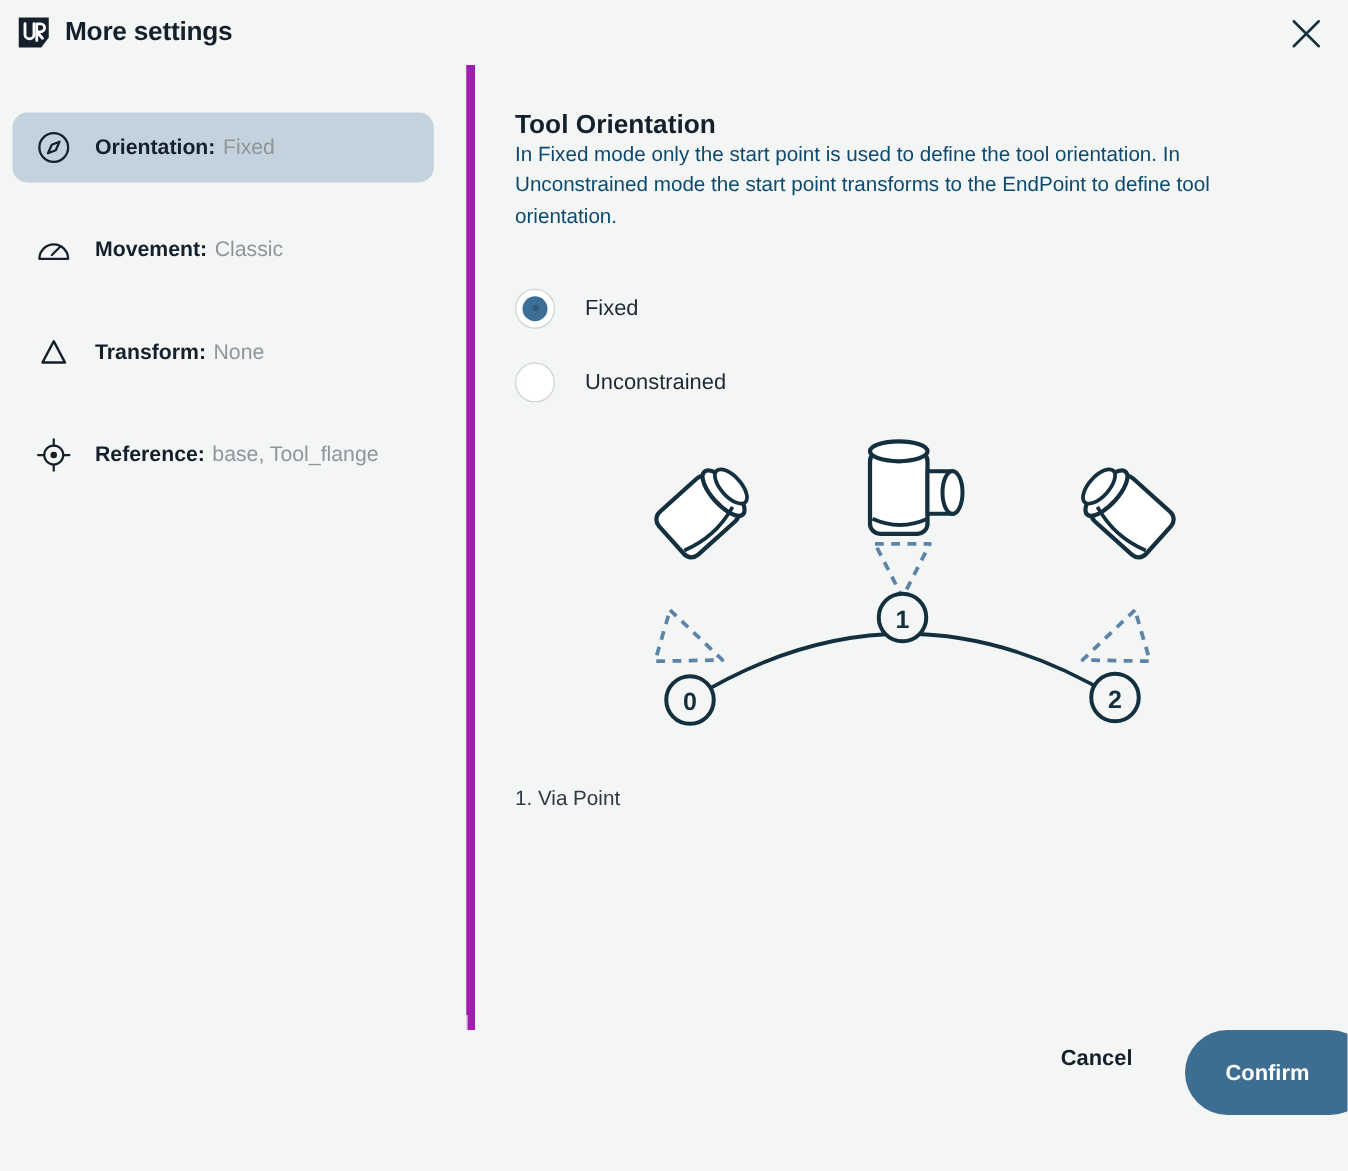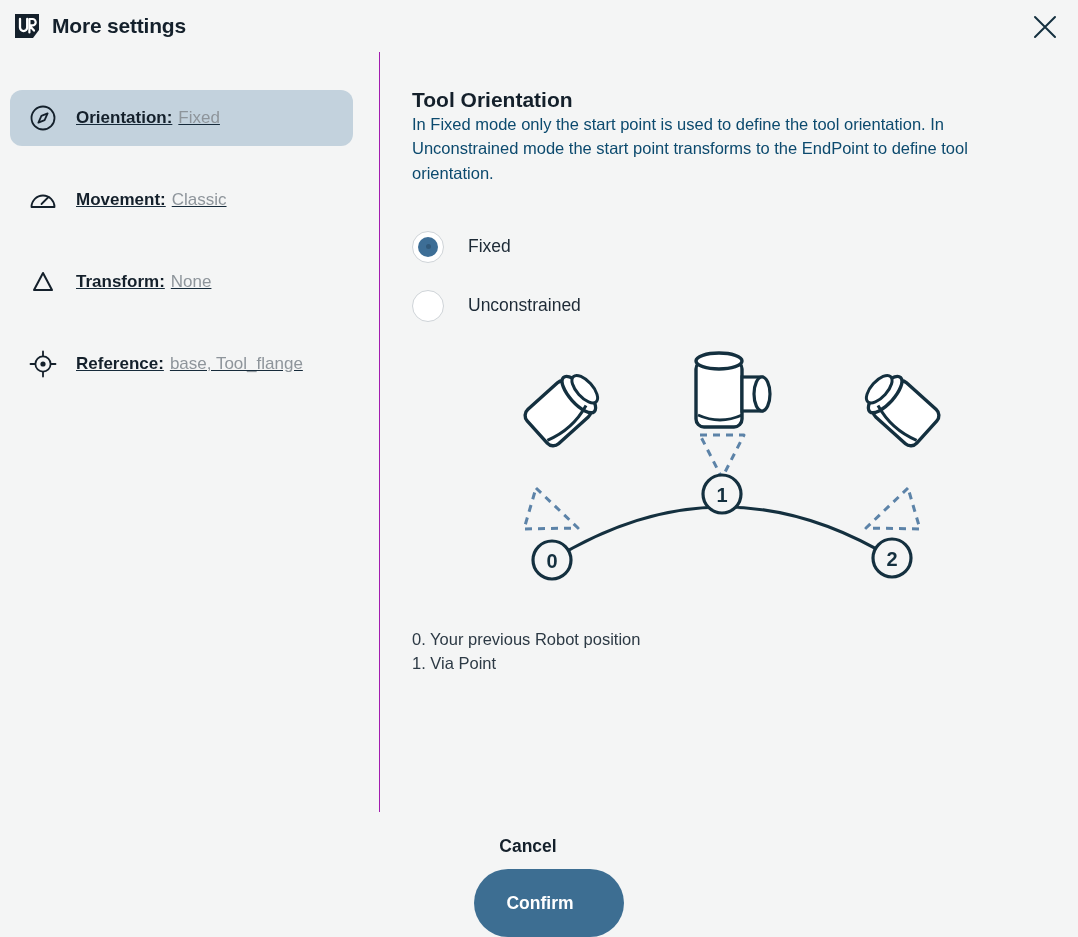--- a/index.html
+++ b/index.html
@@ -52,23 +52,22 @@
   
   .dialog-body {
     display: flex;
     height: 772px;
   }
 
   .sidebar {
     width: 380px;
     flex: 0 0 380px;
     padding: 38px 0 0 0;
-    border-right: 1px solid #a21caf;
+    border-right: 7px solid #a21caf;
     position: relative;
-    text-decoration: underline;
   }
   .sidebar::after {
     content: "";
     position: absolute;
     right: -1px;
     bottom: 0;
     width: 1px;
     height: 12px;
     background: #f4f5f5;
   }
@@ -183,24 +182,23 @@
   }
 
   
   .footer {
     position: absolute;
     left: 0;
     right: 0;
     bottom: 0;
     height: 113px;
     display: flex;
-    align-items: center;
+    align-items: flex-start;
     justify-content: flex-end;
     padding-right: 0;
-    flex-direction: column;
   }
   .btn-cancel {
     font-size: 17.5px;
     font-weight: bold;
     color: #14202b;
     background: none;
     border: none;
     padding: 12px 20px;
     cursor: pointer;
     font-family: inherit;
@@ -348,21 +346,20 @@
           <text x="310" y="157" text-anchor="middle" font-family="Liberation Sans, sans-serif" font-size="20" font-weight="bold" fill="#14303f">1</text>
         </g>
         <g>
           <circle cx="480" cy="213" r="19" fill="#f4f5f5" stroke="#14303f" stroke-width="3.2"></circle>
           <text x="480" y="221" text-anchor="middle" font-family="Liberation Sans, sans-serif" font-size="20" font-weight="bold" fill="#14303f">2</text>
         </g>
       </svg>
     </div>
 
     <div class="legend">
-      <div>0. Your previous Robot position</div>
       <div>1. Via Point</div>
     </div>
 
   </div>
 </div>
 
 <div class="footer">
   <button class="btn-cancel">Cancel</button>
   <button class="btn-confirm">Confirm</button>
 </div>

